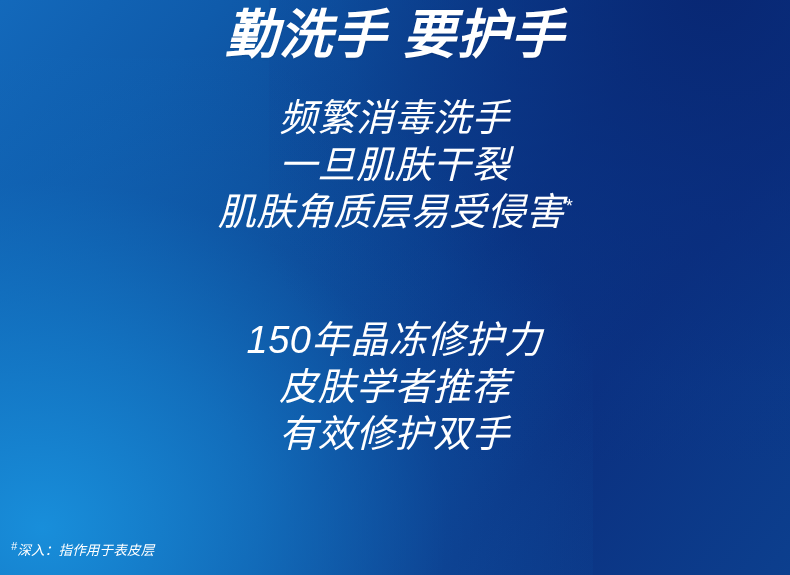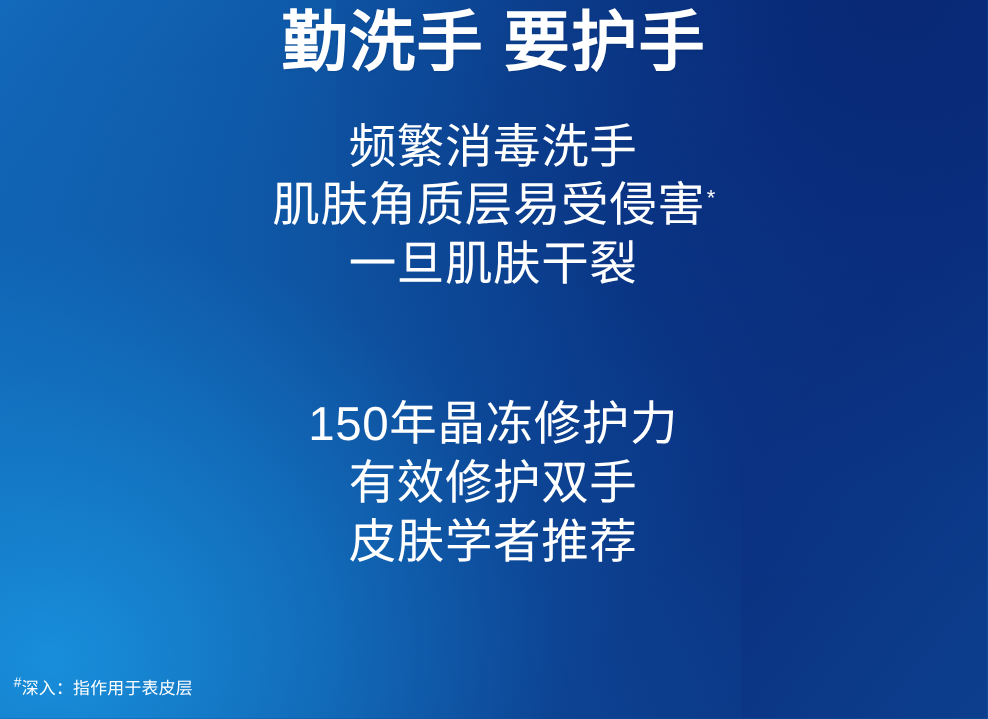--- a/index.html
+++ b/index.html
@@ -61,20 +61,21 @@
     pointer-events: none;
   }
 
   #content {
     position: relative;
     z-index: 3;
     width: 100%;
     height: 100%;
     color: #ffffff;
     text-align: center;
+    font-style: italic;
   }
 
   
   .headline {
     padding-top: 7px;
     line-height: 1.06;
   }
   .headline-line {
     font-size: 53px;
     font-weight: 700;
@@ -134,36 +135,36 @@
 
     <div class="headline">
       <div class="headline-line">勤洗手 要护手</div>
     </div>
 
     <div class="copy-block" id="problem-block">
       <div class="copy-line">
         <span>频繁消毒洗手</span><span class="sup"></span>
       </div>
       <div class="copy-line">
-        <span>肌肤角质层易受侵害</span><span class="sup">*</span>
+        <span>一旦肌肤干裂</span><span class="sup"></span>
       </div>
       <div class="copy-line">
-        <span>一旦肌肤干裂</span><span class="sup"></span>
+        <span>肌肤角质层易受侵害</span><span class="sup">*</span>
       </div>
     </div>
 
     <div class="copy-block" id="benefit-block">
       <div class="copy-line">
         <span>150年晶冻修护力</span><span class="sup"></span>
       </div>
       <div class="copy-line">
-        <span>有效修护双手</span><span class="sup"></span>
+        <span>皮肤学者推荐</span><span class="sup"></span>
       </div>
       <div class="copy-line">
-        <span>皮肤学者推荐</span><span class="sup"></span>
+        <span>有效修护双手</span><span class="sup"></span>
       </div>
     </div>
 
     <div id="footnotes">
       <div class="footnote-line">
         <span class="footnote-mark">#</span><span>深入：指作用于表皮层</span>
       </div>
     </div>
 
   </div>

